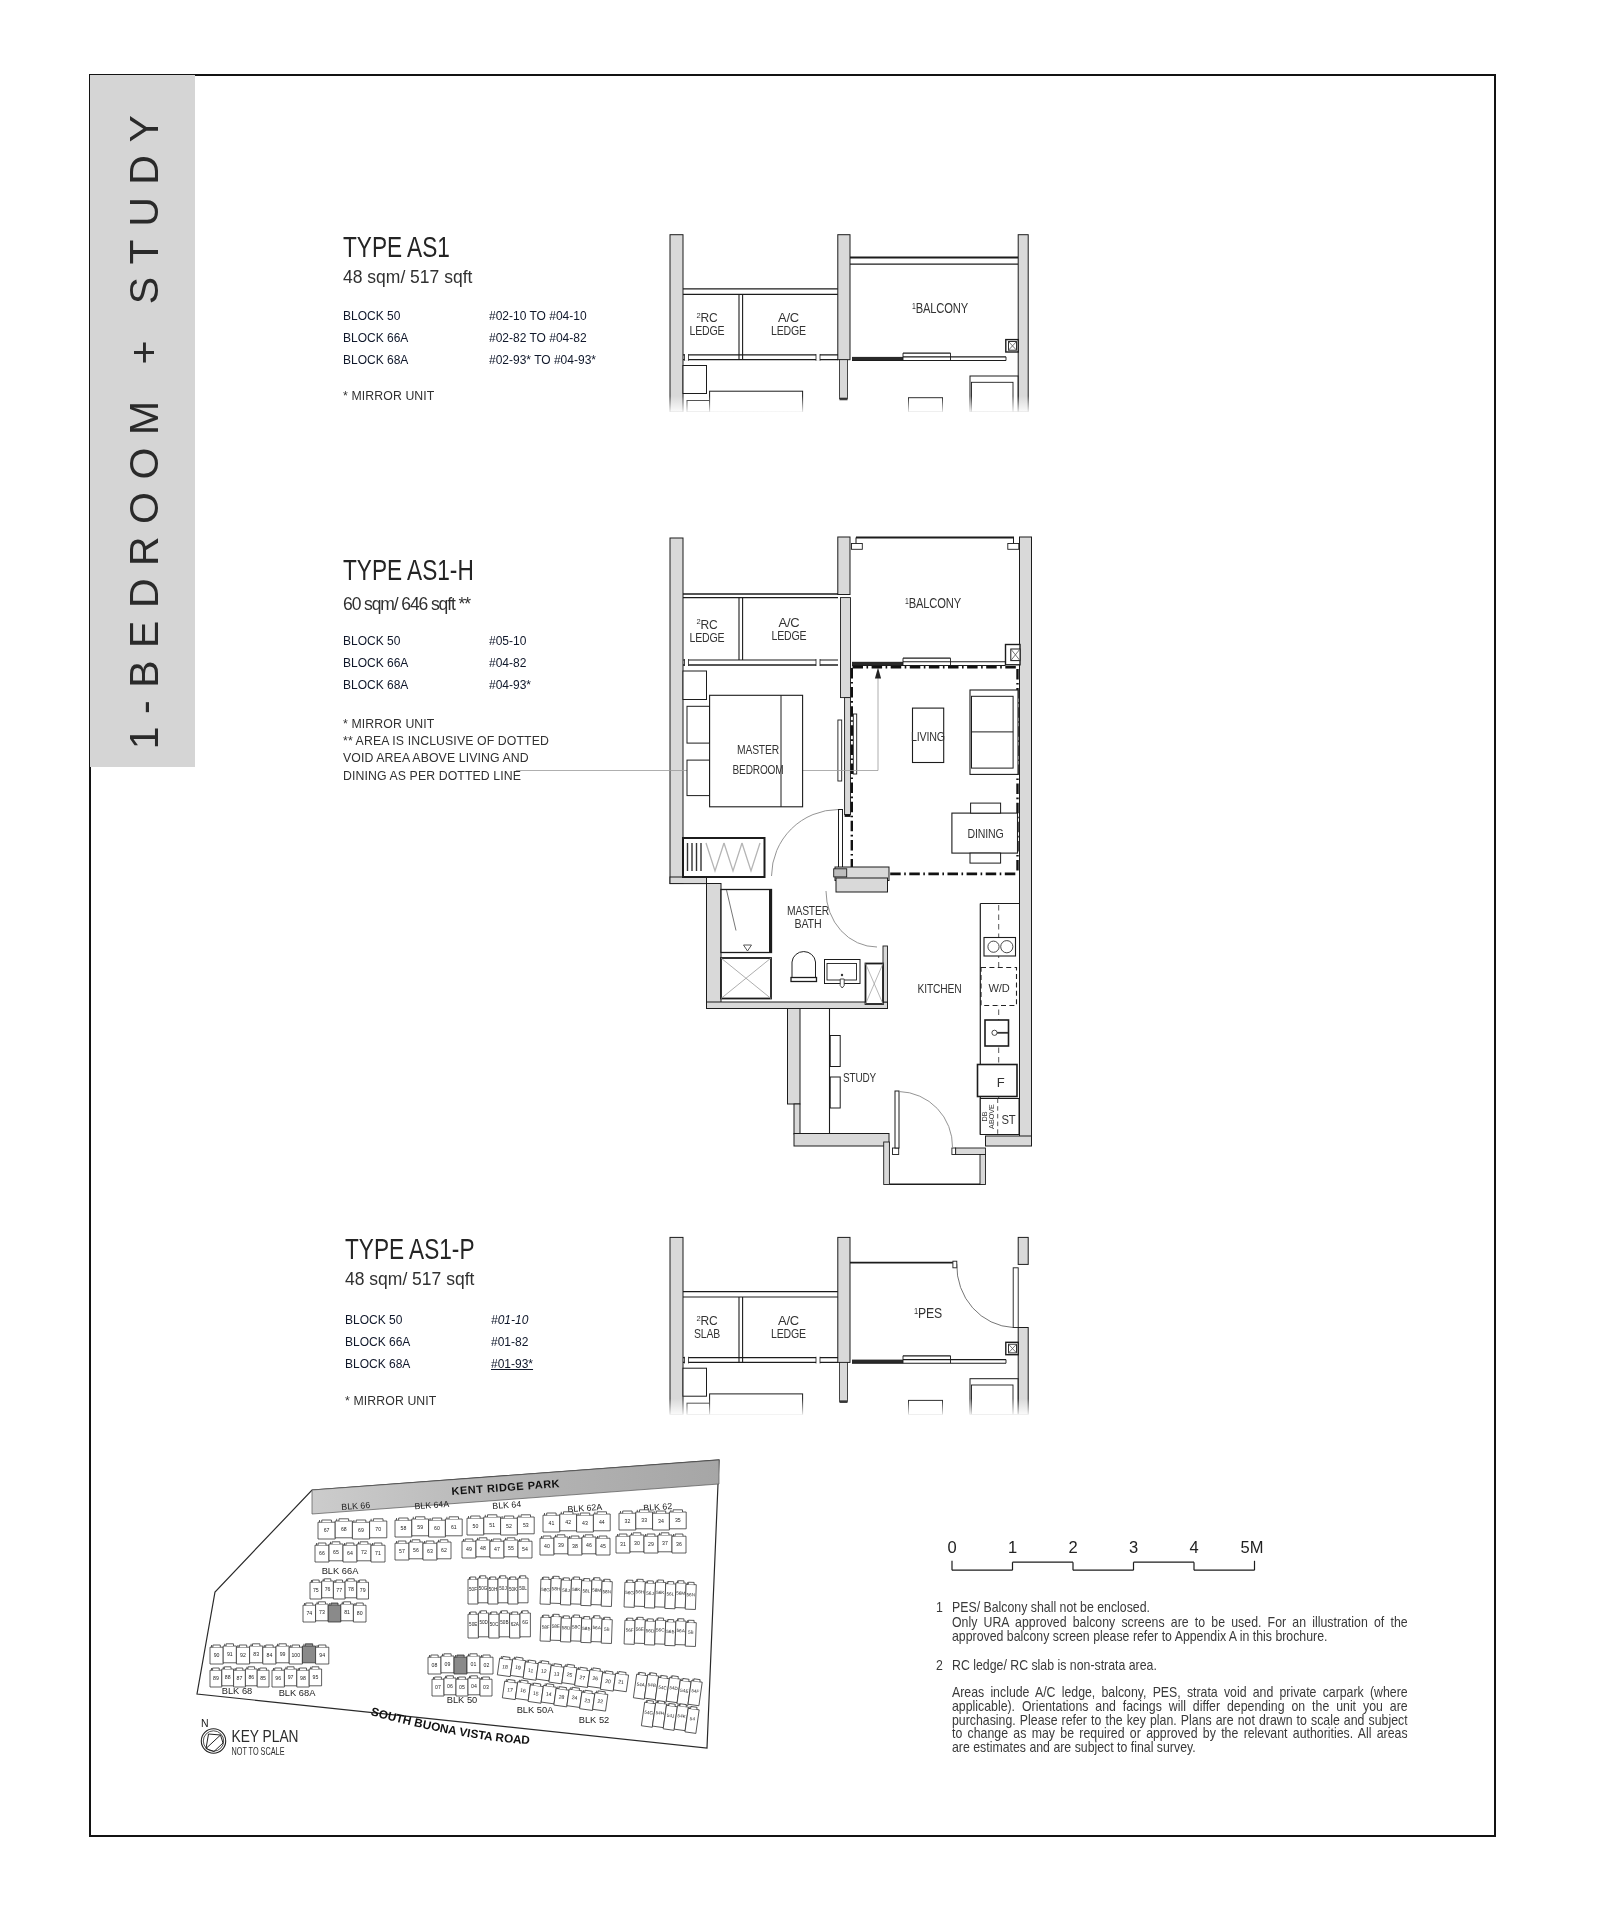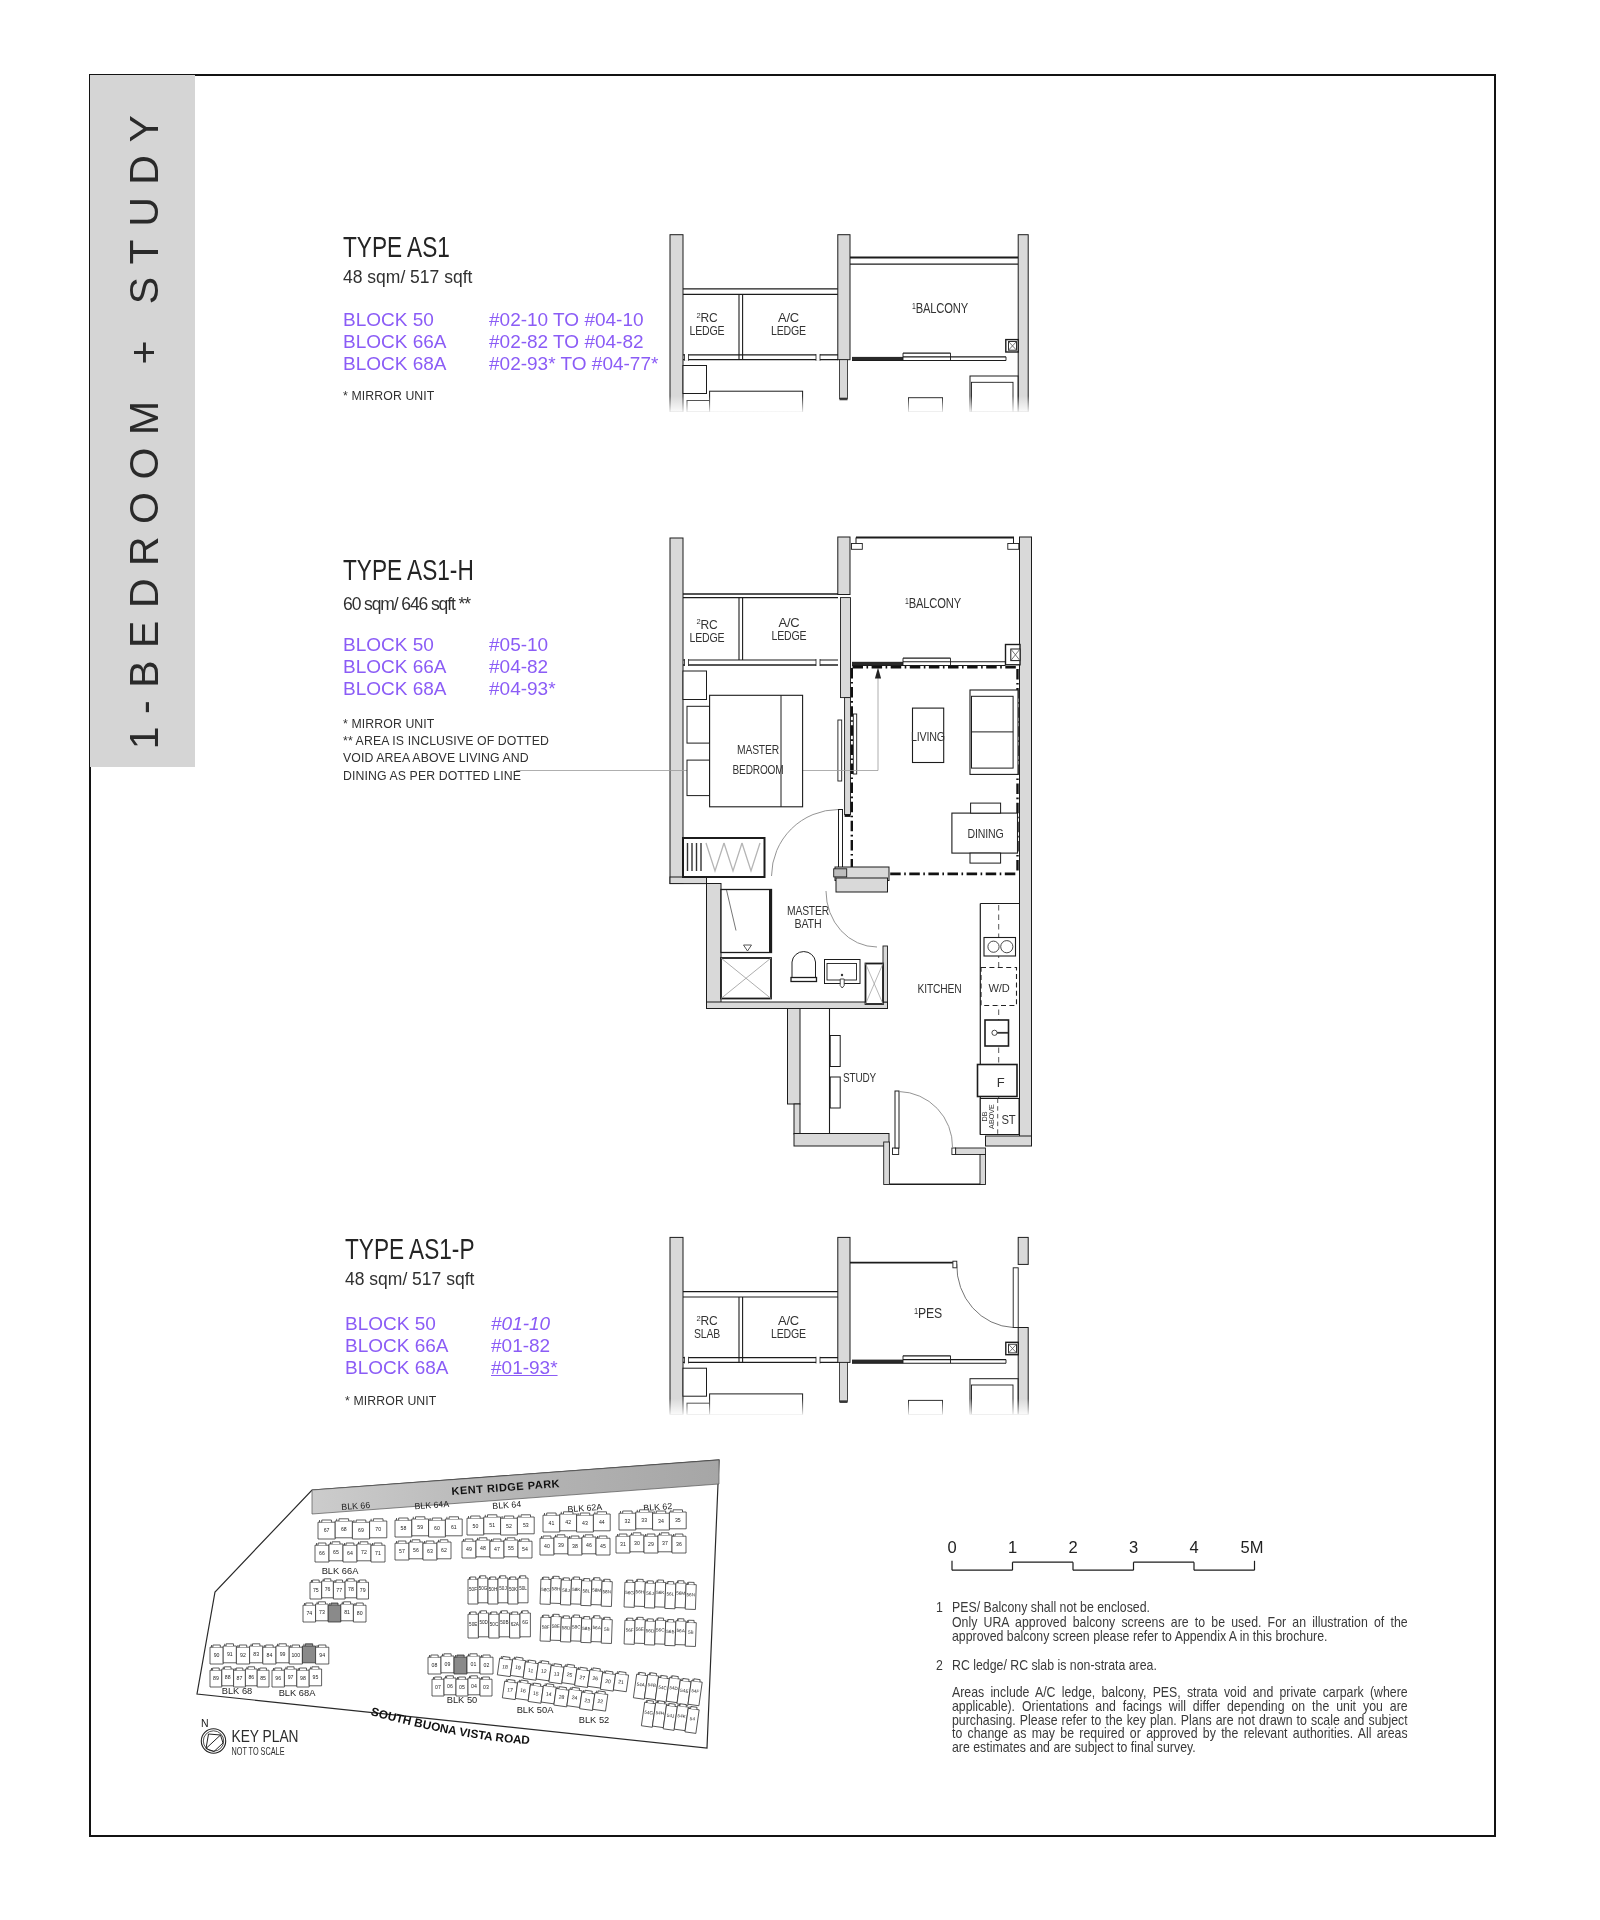--- a/index.html
+++ b/index.html
@@ -1,20 +1,20 @@
 <!DOCTYPE html>
 <html><head><meta charset="utf-8">
 <style>
 html,body{margin:0;padding:0;background:#fff;}
 .page{position:relative;width:1600px;height:1920px;background:#fff;overflow:hidden;
   font-family:"Liberation Sans",sans-serif;}
 .abs{position:absolute;line-height:1;white-space:nowrap;}
 .h{font-size:29px;color:#242424;transform:scaleX(0.78);transform-origin:0 0;}
 .sub{font-size:17.5px;color:#303030;}
-.blk{font-size:19px;color:#8b5cf6;}
+.blk{font-size:12px;color:#0f172a;}
 .small{font-size:12.3px;color:#303030;letter-spacing:0.1px;}
 .note{font-size:14.5px;color:#3a3a3a;line-height:1;transform:scaleX(0.85);transform-origin:0 0;}
 .jd{text-align:justify;text-align-last:justify;white-space:normal;width:536px;height:15px;overflow:hidden;}
 svg{position:absolute;left:0;top:0;}
 svg text{font-family:"Liberation Sans",sans-serif;}
 </style></head>
 <body>
 <div class="page">
 
 <div class="abs" style="left:89px;top:74px;width:1403px;height:1759px;border:2px solid #131313;"></div>
@@ -23,21 +23,21 @@
 
 <div class="abs" style="left:99px;top:752px;width:652px;height:90px;transform:rotate(-90deg);transform-origin:0 0;font-size:41px;color:#2a2a2a;letter-spacing:12.5px;text-align:center;line-height:90px;">1-BEDROOM + STUDY</div>
 
 <div class="abs h" style="left:343px;top:233.4px;">TYPE AS1</div>
 <div class="abs sub" style="left:343px;top:269.4px;">48 sqm/ 517 sqft</div>
 <div class="abs blk" style="left:343px;top:310.4px;">BLOCK 50</div>
 <div class="abs blk" style="left:489px;top:310.4px;text-align:right;">#02-10 TO #04-10</div>
 <div class="abs blk" style="left:343px;top:332.4px;">BLOCK 66A</div>
 <div class="abs blk" style="left:489px;top:332.4px;">#02-82 TO #04-82</div>
 <div class="abs blk" style="left:343px;top:354.4px;">BLOCK 68A</div>
-<div class="abs blk" style="left:489px;top:354.4px;">#02-93* TO #04-77*</div>
+<div class="abs blk" style="left:489px;top:354.4px;">#02-93* TO #04-93*</div>
 <div class="abs small" style="left:343px;top:390.3px;">* MIRROR UNIT</div>
 
 <div class="abs h" style="left:343px;top:556.4px;">TYPE AS1-H</div>
 <div class="abs sub" style="left:343px;top:596.4px; letter-spacing:-1.1px;">60 sqm/ 646 sqft **</div>
 <div class="abs blk" style="left:343px;top:635.4px;">BLOCK 50</div>
 <div class="abs blk" style="left:489px;top:635.4px;">#05-10</div>
 <div class="abs blk" style="left:343px;top:657.4px;">BLOCK 66A</div>
 <div class="abs blk" style="left:489px;top:657.4px;">#04-82</div>
 <div class="abs blk" style="left:343px;top:679.4px;">BLOCK 68A</div>
 <div class="abs blk" style="left:489px;top:679.4px;">#04-93*</div>

